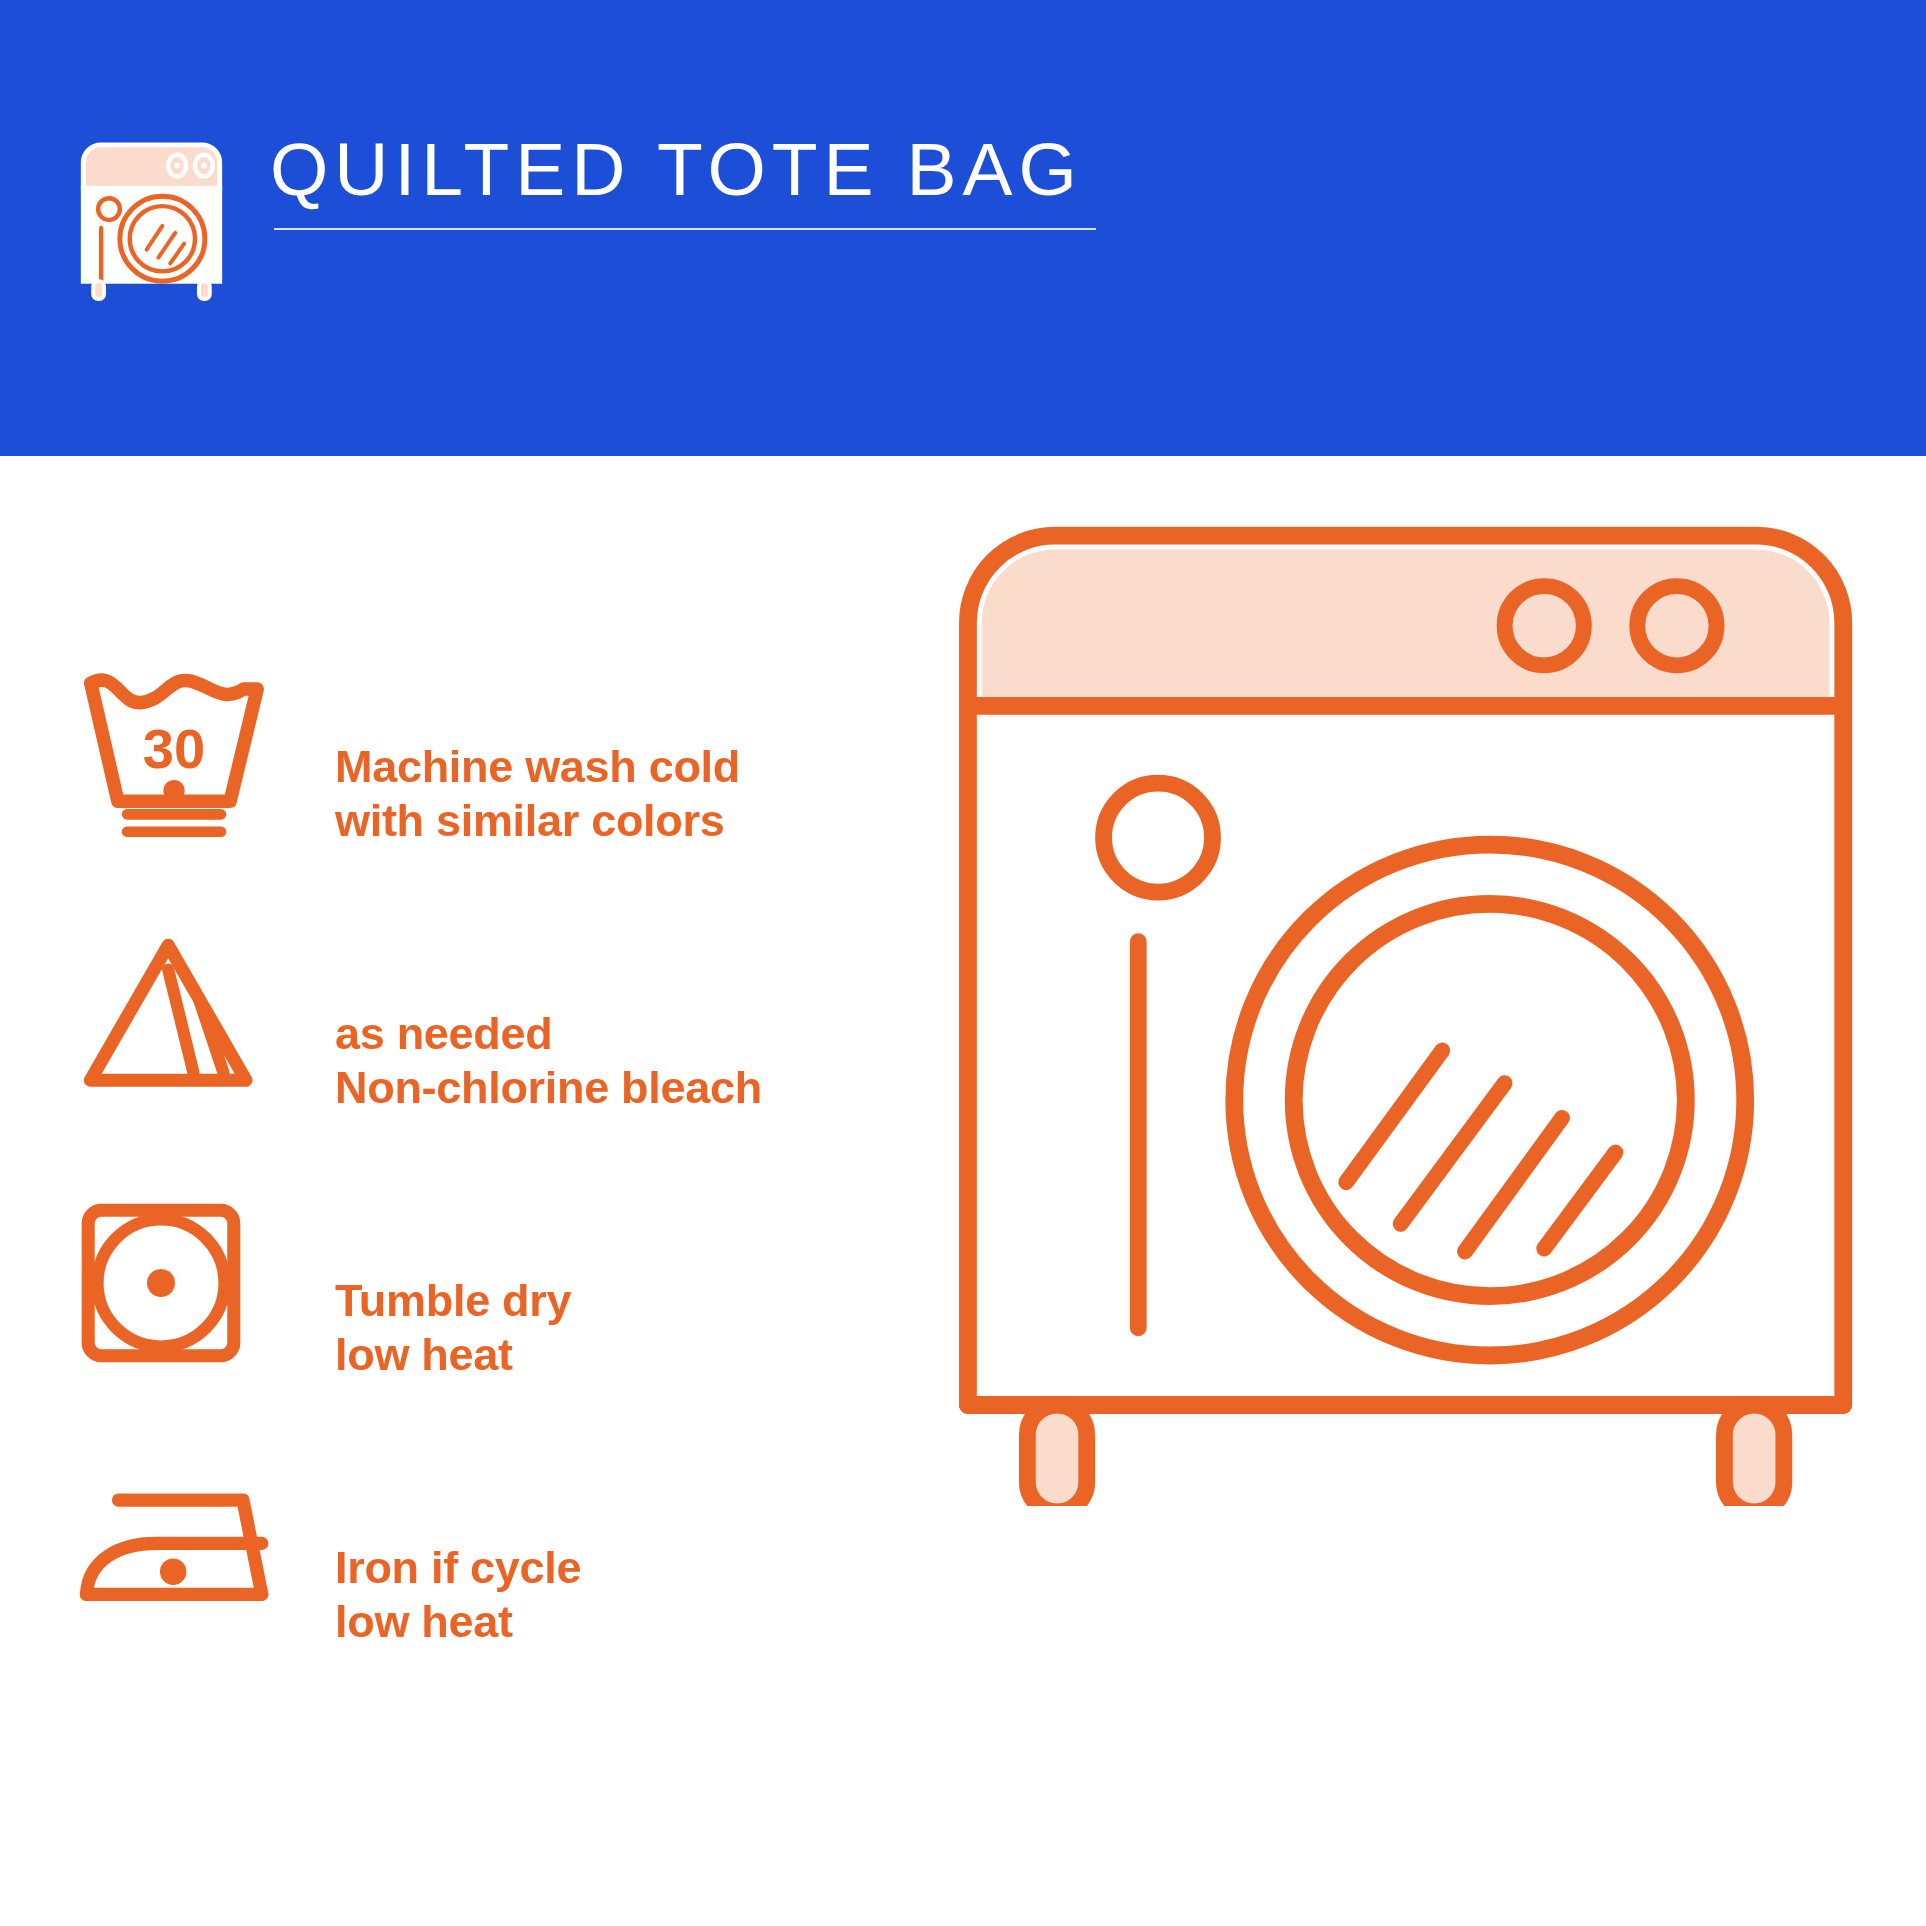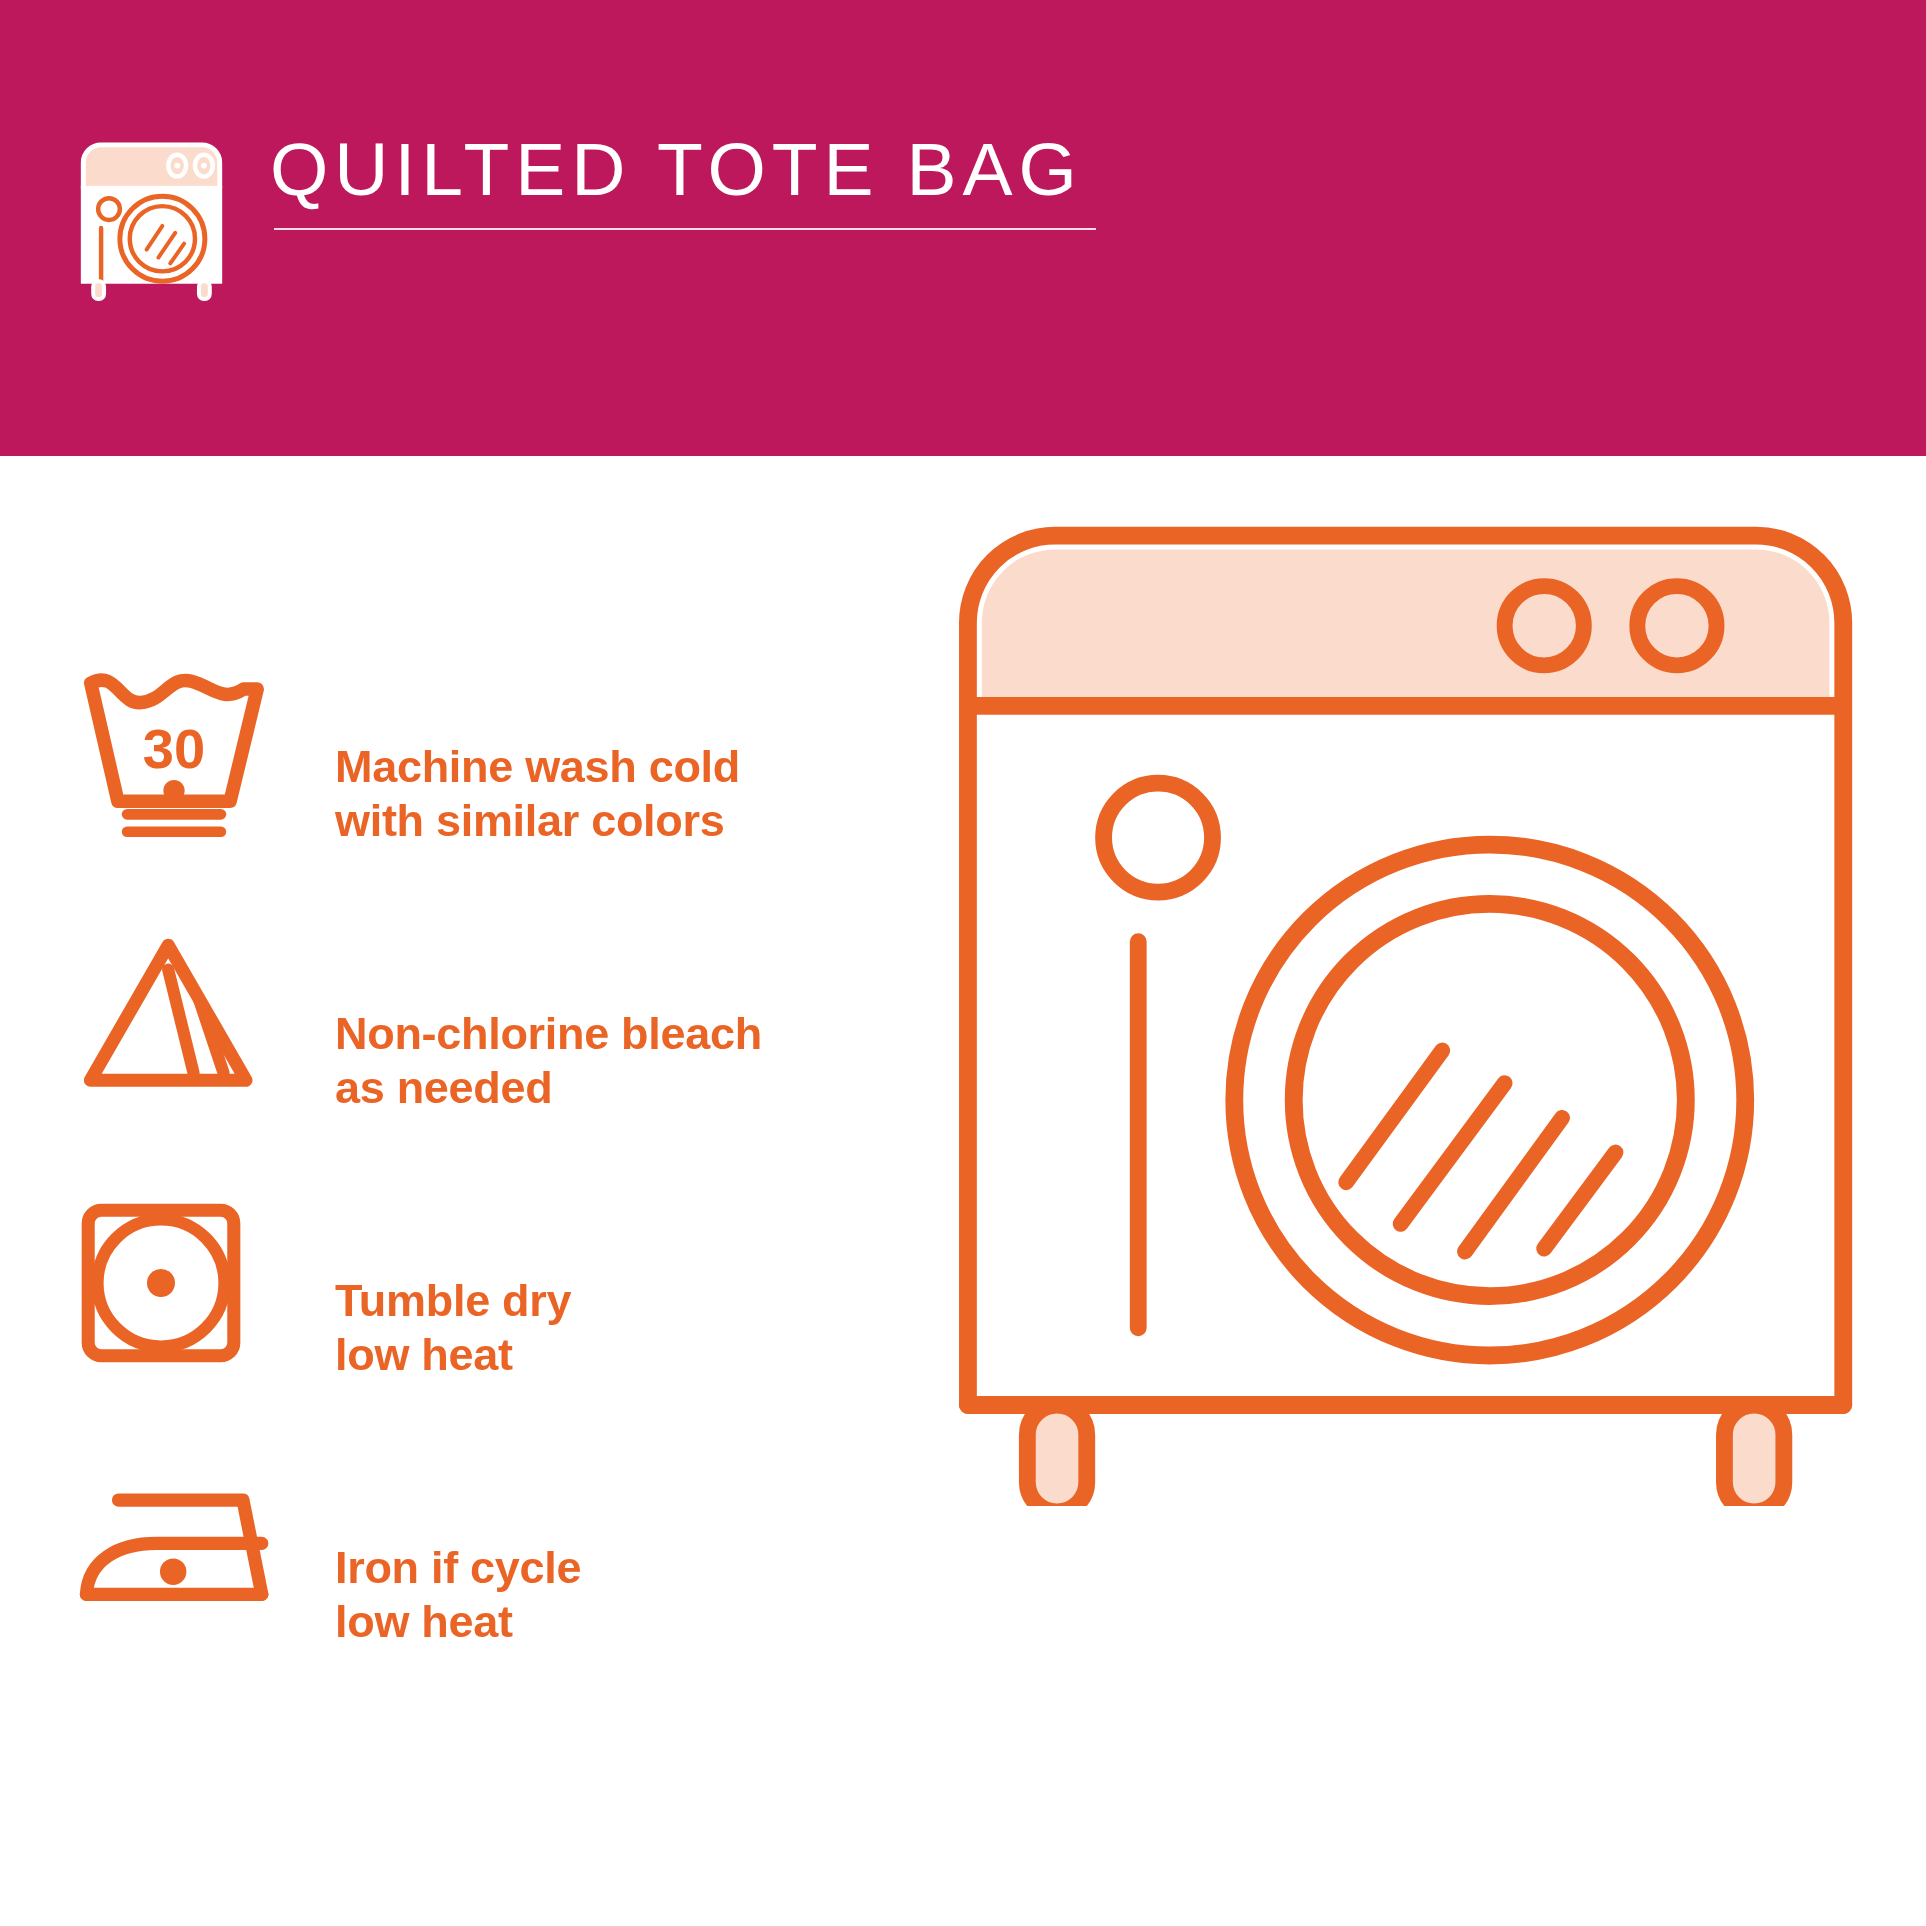--- a/index.html
+++ b/index.html
@@ -15,21 +15,21 @@
     position: relative;
   }
 
   
   #header {
     position: absolute;
     left: 0;
     top: 0;
     width: 1927px;
     height: 456px;
-    background: #be185d;
+    background: #1d4ed8;
     box-sizing: border-box;
     padding-left: 16px;
   }
   #header-inner {
     position: absolute;
     left: 77px;
     top: 127px;
     display: flex;
     align-items: flex-start;
   }
@@ -188,22 +188,22 @@
 
     <div class="instr-row">
       <div class="instr-icon">
         <svg viewBox="0 0 200 175" width="188" height="164">
           <path d="M97 12 L180 156 L14 156 Z" fill="none" stroke="#ea6426" stroke-width="14" stroke-linejoin="round" stroke-linecap="round"></path>
           <line x1="97" y1="38" x2="124" y2="148" stroke="#ea6426" stroke-width="13" stroke-linecap="round"></line>
           <line x1="130" y1="70" x2="156" y2="148" stroke="#ea6426" stroke-width="13" stroke-linecap="round"></line>
         </svg>
       </div>
       <div class="instr-text">
+        <span class="line">as needed</span>
         <span class="line">Non-chlorine bleach</span>
-        <span class="line">as needed</span>
       </div>
     </div>
 
     <div class="instr-row">
       <div class="instr-icon">
         <svg viewBox="0 0 180 180" width="168" height="168">
           <rect x="12" y="12" width="156" height="156" rx="14" ry="14" fill="none" stroke="#ea6426" stroke-width="14"></rect>
           <circle cx="90" cy="90" r="68" fill="none" stroke="#ea6426" stroke-width="13"></circle>
           <circle cx="90" cy="90" r="15" fill="#ea6426"></circle>
         </svg>

